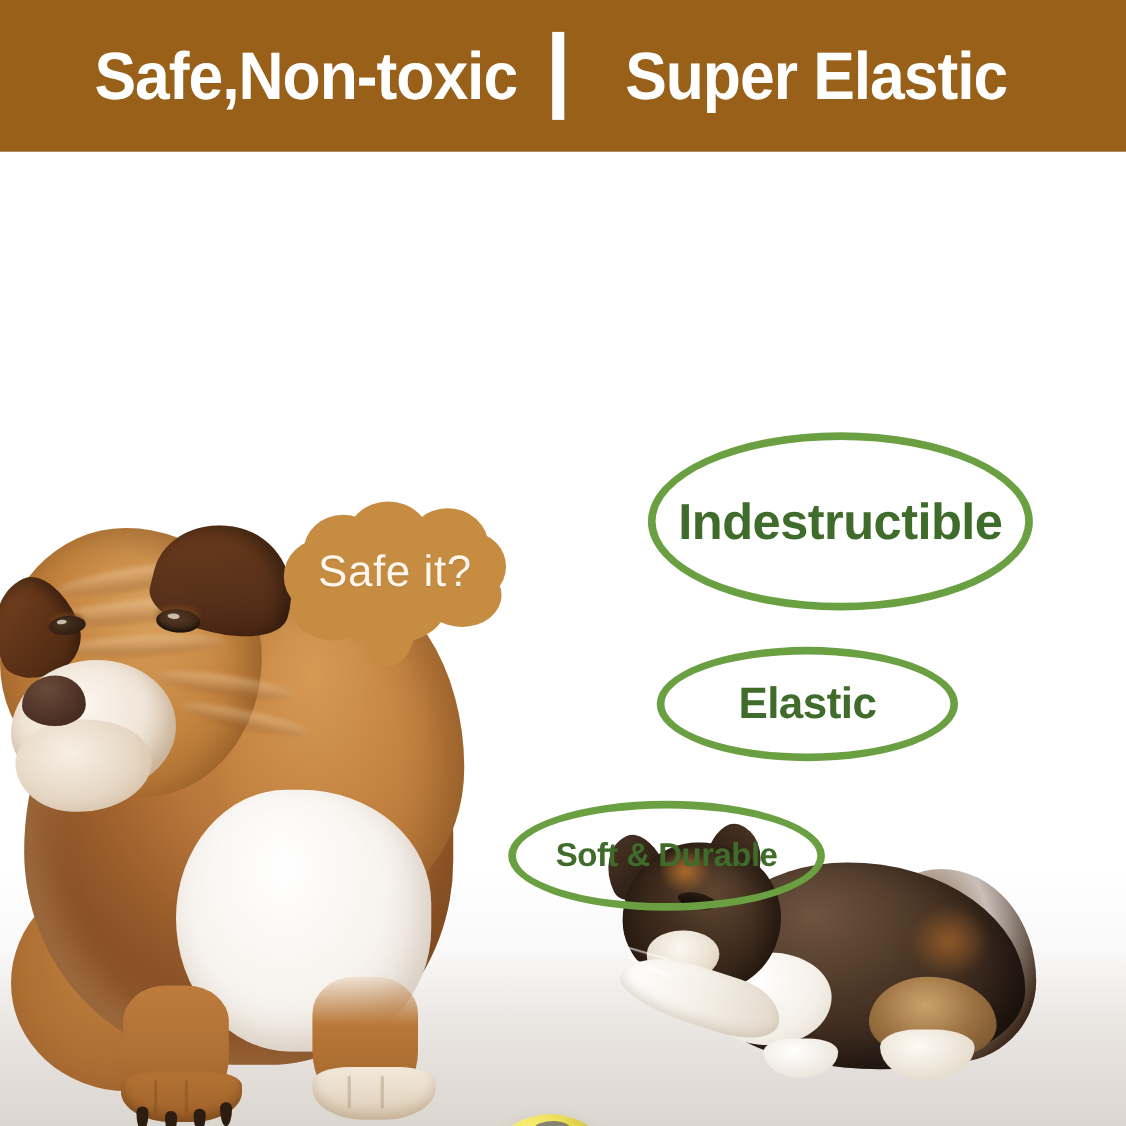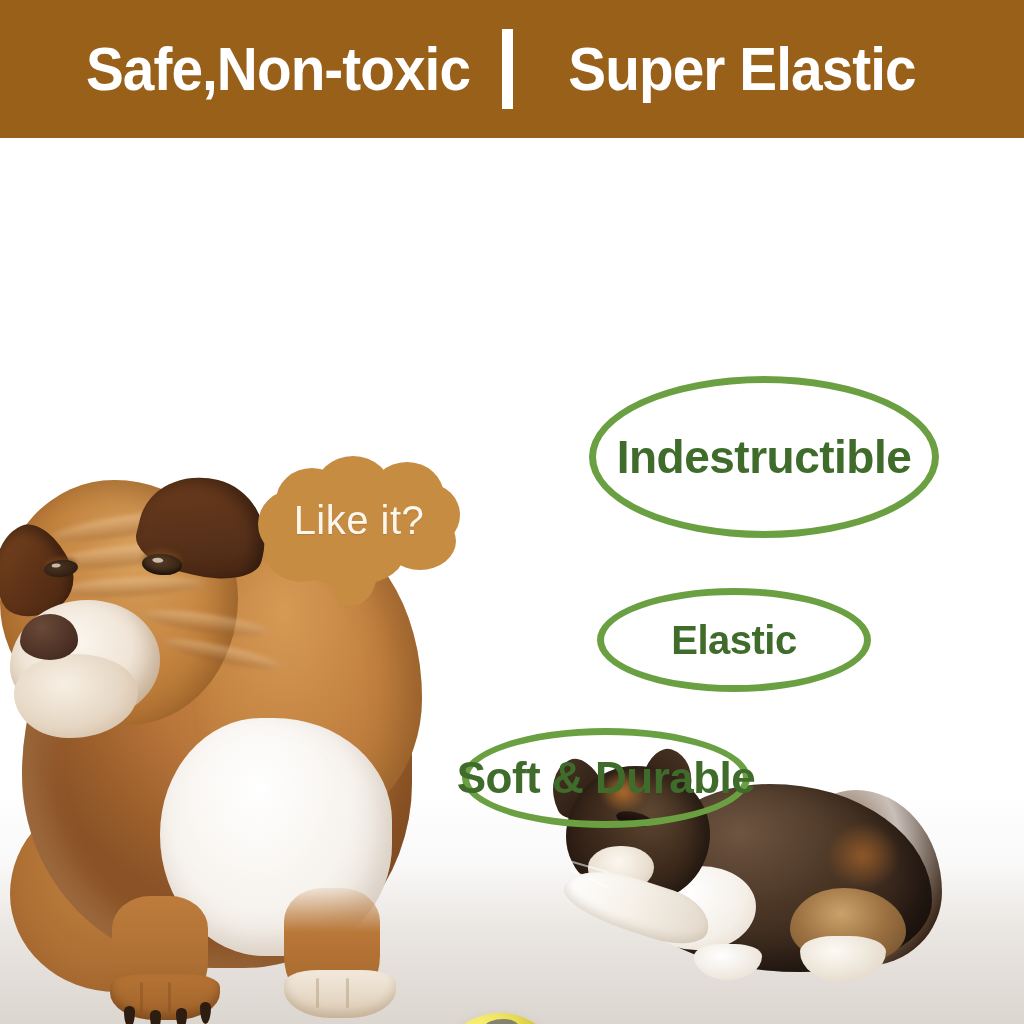--- a/index.html
+++ b/index.html
@@ -300,26 +300,26 @@
     box-sizing:border-box;
   }
   .callout .ctext{
     position:absolute;left:0;top:0;width:100%;height:100%;
     display:flex;align-items:center;justify-content:center;
     color:#3f6b2b;
     font-weight:700;
     line-height:1;
     white-space:nowrap;
   }
-  #callout-1{left:589px;top:238px;width:350px;height:162px;text-decoration:underline;}
+  #callout-1{left:589px;top:255px;width:350px;height:162px;text-decoration:underline;}
   #callout-1 .ctext{font-size:46px;letter-spacing:-.5px;}
   #callout-2{left:597px;top:450px;width:274px;height:104px;}
   #callout-2 .ctext{font-size:40px;letter-spacing:-.5px;}
   #callout-3{left:462px;top:590px;width:288px;height:100px;}
-  #callout-3 .ctext{font-size:44px;letter-spacing:-.5px;}
+  #callout-3 .ctext{font-size:30px;letter-spacing:-.5px;}
 </style>
 </head>
 <body>
 
 <div id="poster">
 
   <div id="banner">
     <div id="banner-left" class="banner-text">Safe,Non-toxic</div>
     <div id="banner-divider"></div>
     <div id="banner-right" class="banner-text">Super Elastic</div>
@@ -397,21 +397,21 @@
       <div class="puff" style="left:18px;top:12px;width:72px;height:66px;"></div>
       <div class="puff" style="left:56px;top:0px;width:78px;height:72px;"></div>
       <div class="puff" style="left:112px;top:6px;width:74px;height:68px;"></div>
       <div class="puff" style="left:140px;top:28px;width:62px;height:62px;"></div>
       <div class="puff" style="left:6px;top:62px;width:76px;height:64px;"></div>
       <div class="puff" style="left:58px;top:58px;width:90px;height:70px;"></div>
       <div class="puff" style="left:126px;top:56px;width:72px;height:58px;"></div>
       <div class="puff" style="left:34px;top:74px;width:108px;height:54px;border-radius:46%;"></div>
       <div id="bubble-tail"></div>
       <div id="bubble-dot"></div>
-      <div id="bubble-text">Like it?</div>
+      <div id="bubble-text">Safe it?</div>
     </div>
 
     <div class="callout" id="callout-1">
       <div class="ring"></div>
       <div class="ctext">Indestructible</div>
     </div>
 
     <div class="callout" id="callout-2">
       <div class="ring"></div>
       <div class="ctext">Elastic</div>

